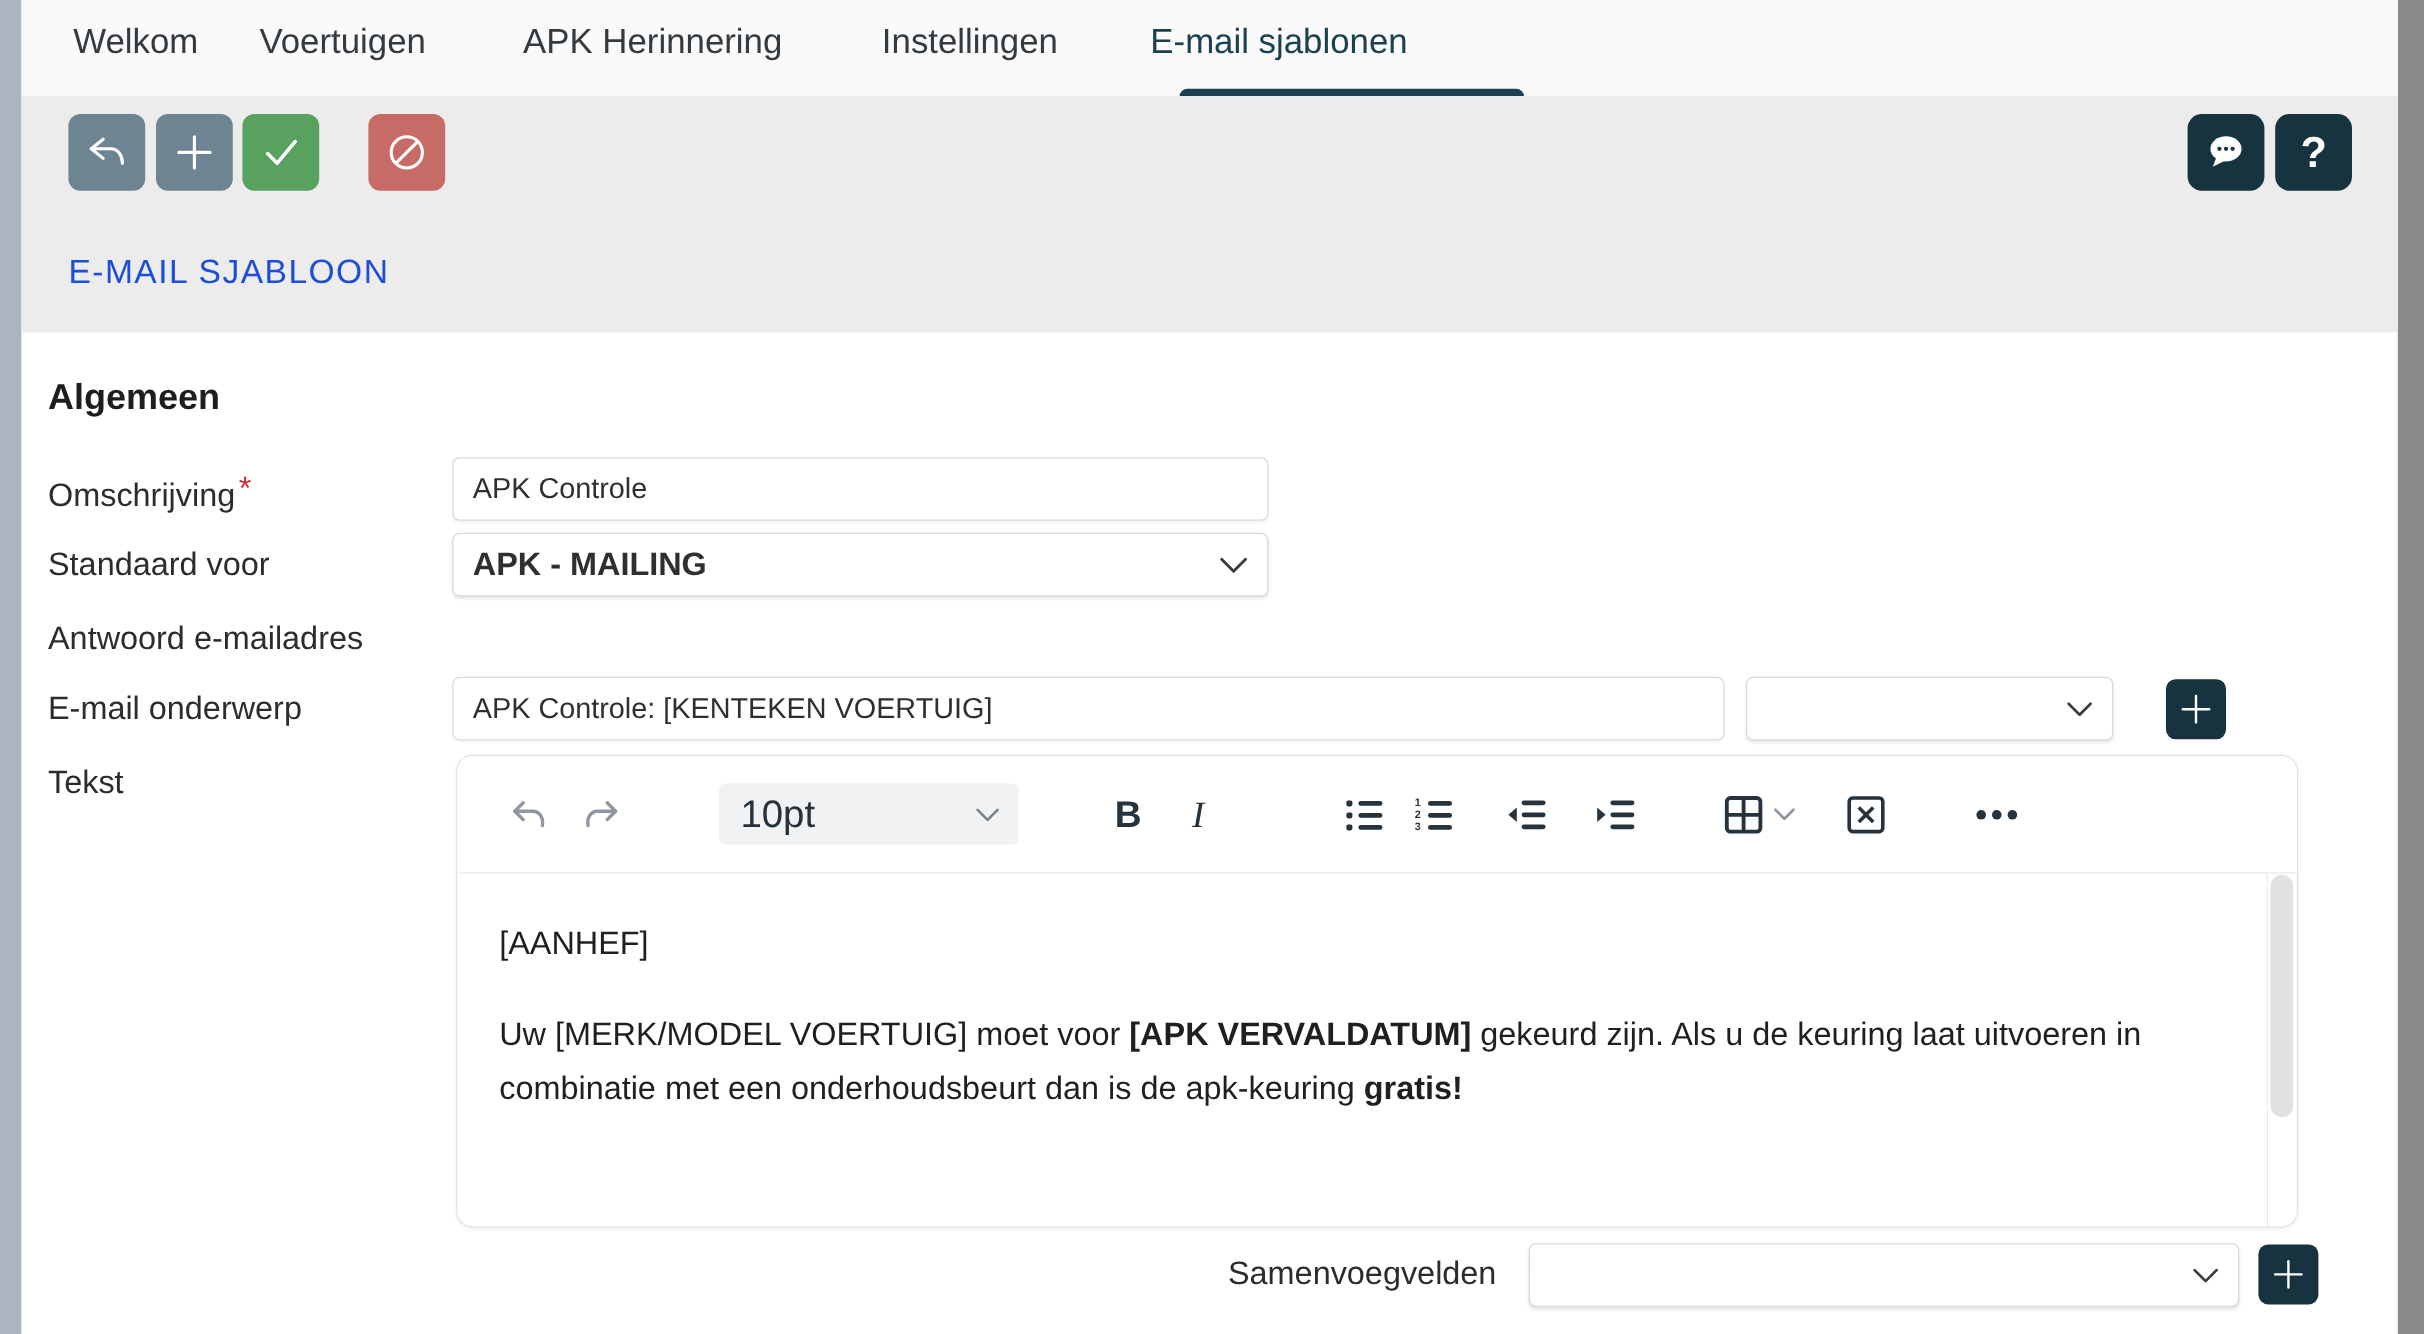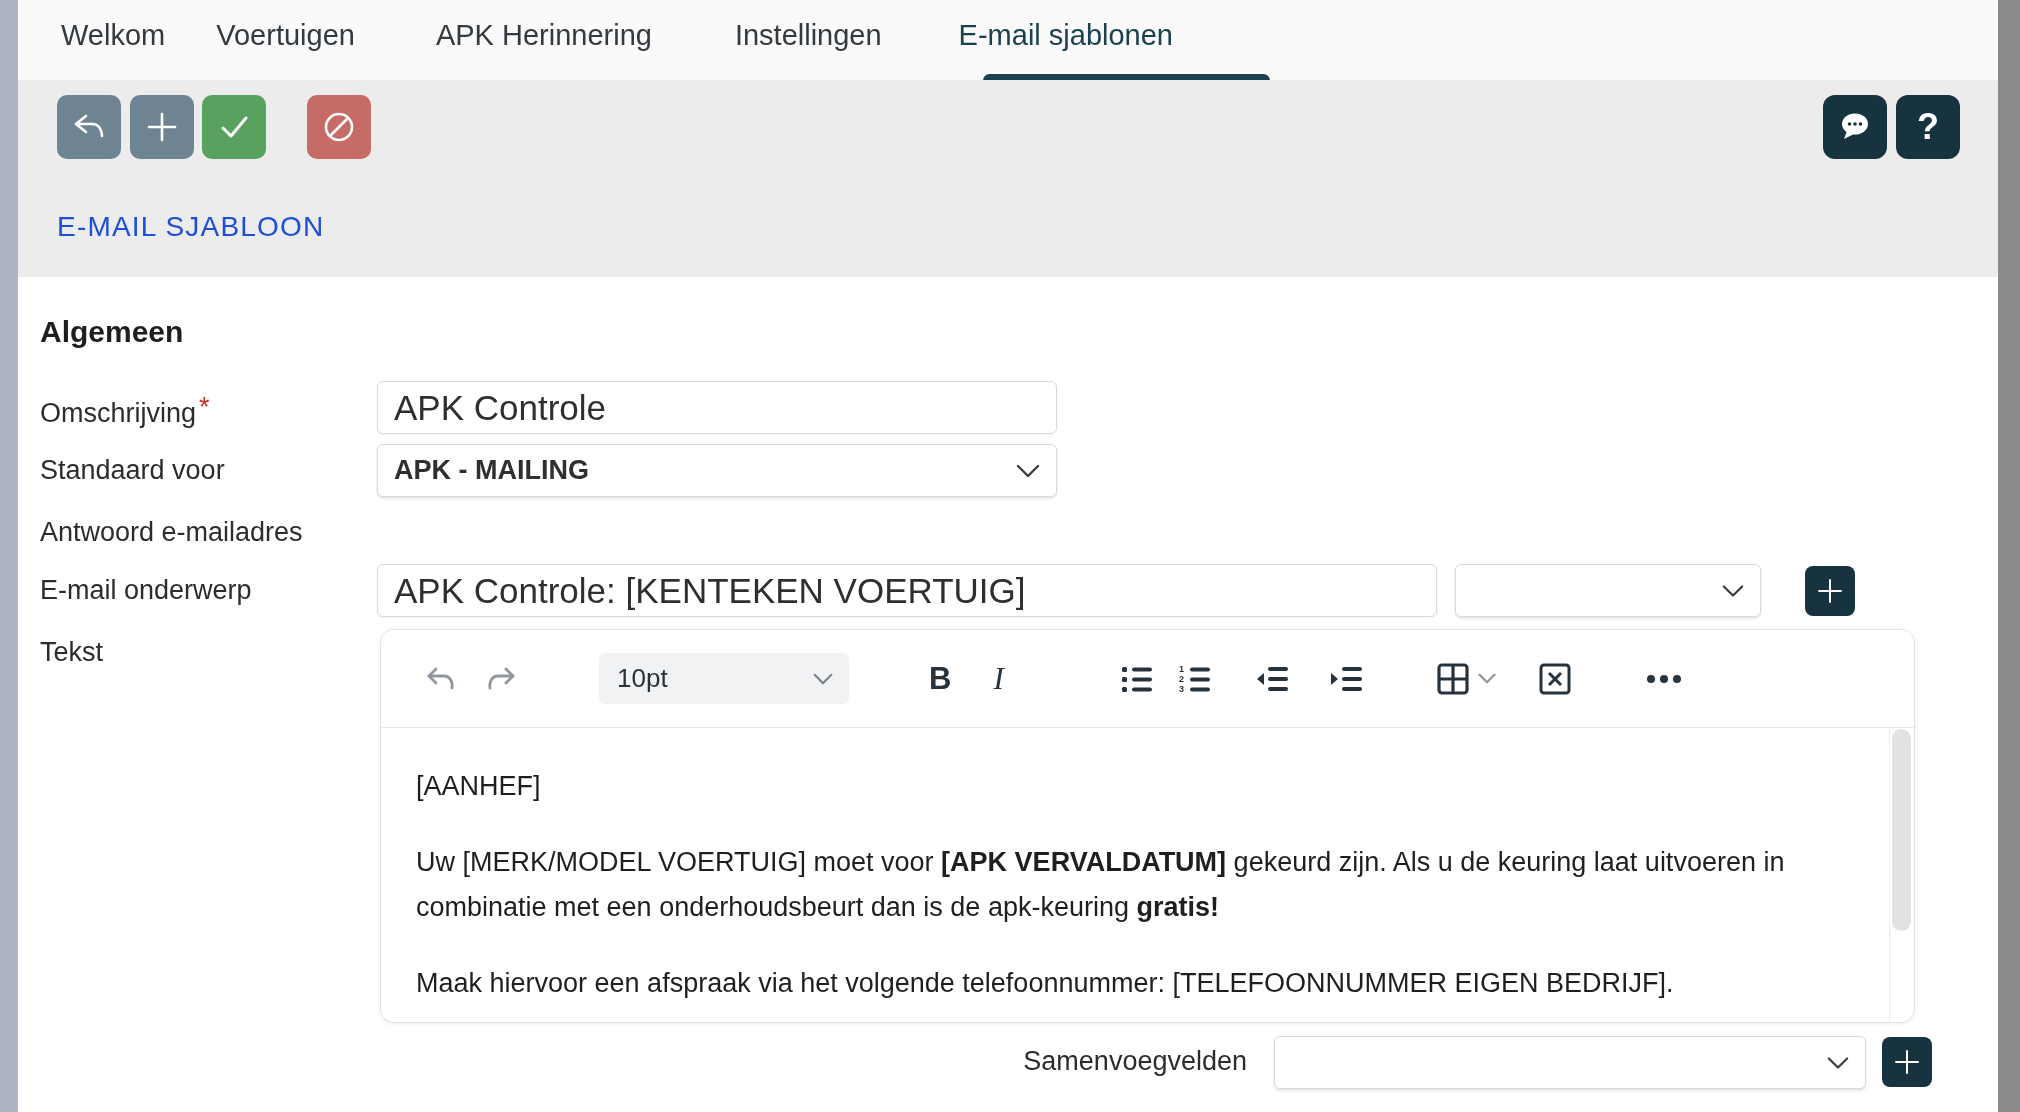--- a/index.html
+++ b/index.html
@@ -21,37 +21,37 @@
   .abtn{position:absolute;width:64px;height:64px;border-radius:10px;top:15px;display:flex;align-items:center;justify-content:center;color:#fff;}
   .abtn.gray{background:#6e8492;} .abtn.green{background:#58a15e;} .abtn.red{background:#c76b67;}
   .abtn.navy{background:#16333f;border-radius:12px;}
   .pagehead{position:absolute;left:39px;top:131px;font-size:28px;letter-spacing:1.2px;color:#1d4ed8;}
 
   
   .section-title{position:absolute;left:22px;top:315px;font-size:30px;font-weight:bold;color:#1e1e1e;}
   .flabel{position:absolute;left:22px;font-size:27px;color:#2c2c2c;white-space:nowrap;}
   .req{color:#cc2f2f;font-size:27px;vertical-align:6px;margin-left:3px;}
   .tinput{position:absolute;height:53px;border:1.5px solid #d8d9dc;border-radius:6px;background:#fff;
-          font-size:35px;color:#2f2f2f;padding:0 16px;box-shadow:0 1px 2px rgba(0,0,0,0.05);outline:none;}
+          font-size:24px;color:#2f2f2f;padding:0 16px;box-shadow:0 1px 2px rgba(0,0,0,0.05);outline:none;}
   .tselect{position:absolute;height:53px;border:1.5px solid #d8d9dc;border-radius:6px;background:#fff;
            display:flex;align-items:center;padding:0 16px;font-size:27px;color:#2f2f2f;cursor:pointer;
            box-shadow:0 2px 3px rgba(0,0,0,0.10);}
   .tselect .chev{position:absolute;right:16px;top:50%;transform:translateY(-50%);color:#3c3c3c;}
   .plusbtn{position:absolute;width:50px;height:50px;border-radius:8px;background:#16333f;color:#fff;
            display:flex;align-items:center;justify-content:center;cursor:pointer;}
 
   
   .editor{position:absolute;left:362px;top:629px;width:1535px;height:394px;background:#fff;
           border:1.5px solid #e1e2e6;border-radius:14px;box-shadow:0 1px 4px rgba(0,0,0,0.07);overflow:hidden;}
   .ed-toolbar{position:absolute;left:0;top:0;width:100%;height:97px;display:flex;align-items:center;padding-left:42px;background:#fff;}
   .ed-divider{position:absolute;left:0;top:97px;width:100%;height:1px;background:#e7e8ea;}
   .tbico{display:flex;align-items:center;justify-content:center;color:#26323c;cursor:pointer;flex:0 0 auto;}
   .tbico.dim{color:#9096a0;}
   .fontsize{width:250px;height:51px;background:#f1f2f4;border-radius:6px;display:flex;align-items:center;
-            padding:0 18px;font-size:26px;color:#26323c;cursor:pointer;position:relative;margin-left:80px;flex:0 0 auto;}
+            padding:0 18px;font-size:32px;color:#26323c;cursor:pointer;position:relative;margin-left:80px;flex:0 0 auto;}
   .fontsize .chev{position:absolute;right:16px;color:#7b828c;}
   .bglyph{font-size:31px;font-weight:bold;color:#26323c;margin-left:80px;cursor:pointer;}
   .iglyph{font-size:31px;font-style:italic;color:#26323c;font-family:"Liberation Serif", serif;margin-left:36px;cursor:pointer;padding:0 6px;}
   .ed-content{position:absolute;left:0;top:98px;width:100%;height:296px;padding:36px 60px 0 35px;font-size:27px;color:#1f1f1f;line-height:45px;}
   .ed-p{margin:0 0 31px 0;}
   .ed-p .b{font-weight:bold;}
   .ed-scroll-line{position:absolute;right:24px;top:98px;bottom:0;width:1px;background:#ececec;}
   .ed-thumb{position:absolute;right:3px;top:99px;width:19px;height:202px;border-radius:10px;background:#e2e2e2;cursor:pointer;}
 
   
@@ -257,23 +257,20 @@
       </div>
       <div class="ed-divider"></div>
 
       <div class="ed-content">
         <div class="ed-p">
           <span>[AANHEF]</span>
         </div>
         <div class="ed-p">
           <span>Uw [MERK/MODEL VOERTUIG] moet voor </span><span class="b">[APK VERVALDATUM]</span><span> gekeurd zijn. Als u de keuring laat uitvoeren in combinatie met een onderhoudsbeurt dan is de apk-keuring </span><span class="b">gratis!</span>
         </div>
-        <div class="ed-p">
-          <span>Maak hiervoor een afspraak via het volgende telefoonnummer: [TELEFOONNUMMER EIGEN BEDRIJF].</span>
-        </div>
       </div>
 
       <div class="ed-scroll-line"></div>
       <div class="ed-thumb"></div>
     </div>
 
     <div class="mergelabel">Samenvoegvelden</div>
     <div class="tselect" style="left:1256px;top:1036px;width:592px;">
       <span></span>
       <span class="chev">

